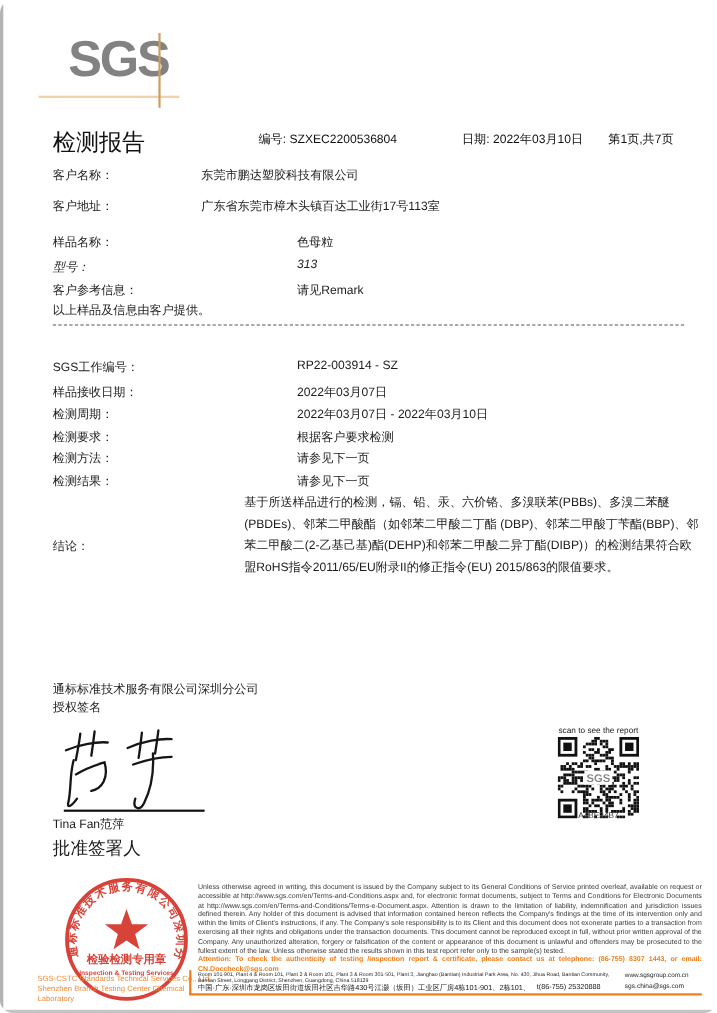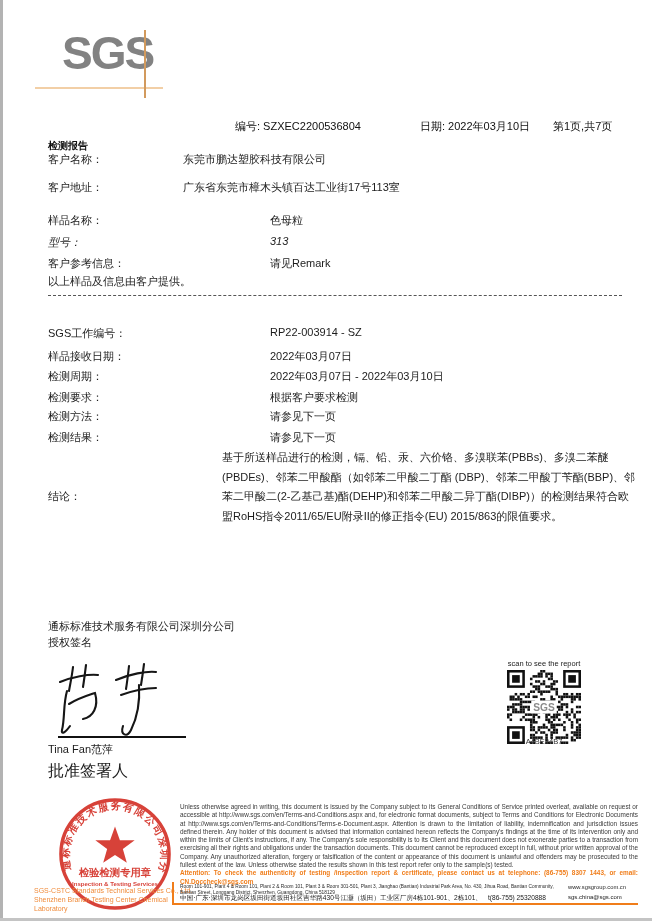--- a/index.html
+++ b/index.html
@@ -1,28 +1,28 @@
 <!DOCTYPE html>
 <html><head>
 <meta charset="utf-8">
 <style>
   html,body{margin:0;padding:0;background:#fff;}
   .page{position:relative;width:652px;height:921px;background:#fff;overflow:hidden;
-        font-family:"Liberation Sans","DejaVu Sans",sans-serif;color:#222;}
+        font-family:"Liberation Sans","DejaVu Sans",sans-serif;color:#222;border-radius:12px;}
   .page-left-edge{position:absolute;left:0;top:0;width:3px;height:921px;background:#b3b3b3;}
   .page-bottom-edge{position:absolute;left:0;top:918px;width:652px;height:3px;background:#c4c4c4;}
 
   
   .logo{position:absolute;left:62px;top:26px;font-size:46px;font-weight:bold;color:#828282;
         letter-spacing:-2px;font-family:"Liberation Sans",sans-serif;}
   .logo-hline{position:absolute;left:35px;top:87px;width:128px;height:2px;background:#f2cfa6;}
   .logo-vline{position:absolute;left:144px;top:30px;width:2px;height:68px;background:#d29a5d;}
 
   
-  .report-title{position:absolute;left:48px;top:115px;font-size:10px;font-weight:bold;color:#111;margin-top:24px;}
+  .report-title{position:absolute;left:48px;top:115px;font-size:21px;font-weight:normal;color:#111;}
   .hdr{position:absolute;top:119px;font-size:11px;color:#111;}
   .hdr-no{left:235px;text-align:center;} .hdr-date{left:420px;} .hdr-page{left:553px;}
 
   .row{position:absolute;font-size:11px;color:#1c1c1c;white-space:nowrap;}
   .lbl{display:inline-block;}
   .val-client{position:absolute;left:135px;top:0;}
   .val-wide{position:absolute;left:222px;top:0;}
 
   .dashed-sep{position:absolute;left:48px;top:295px;width:574px;border-top:1px dashed #555;}
 

